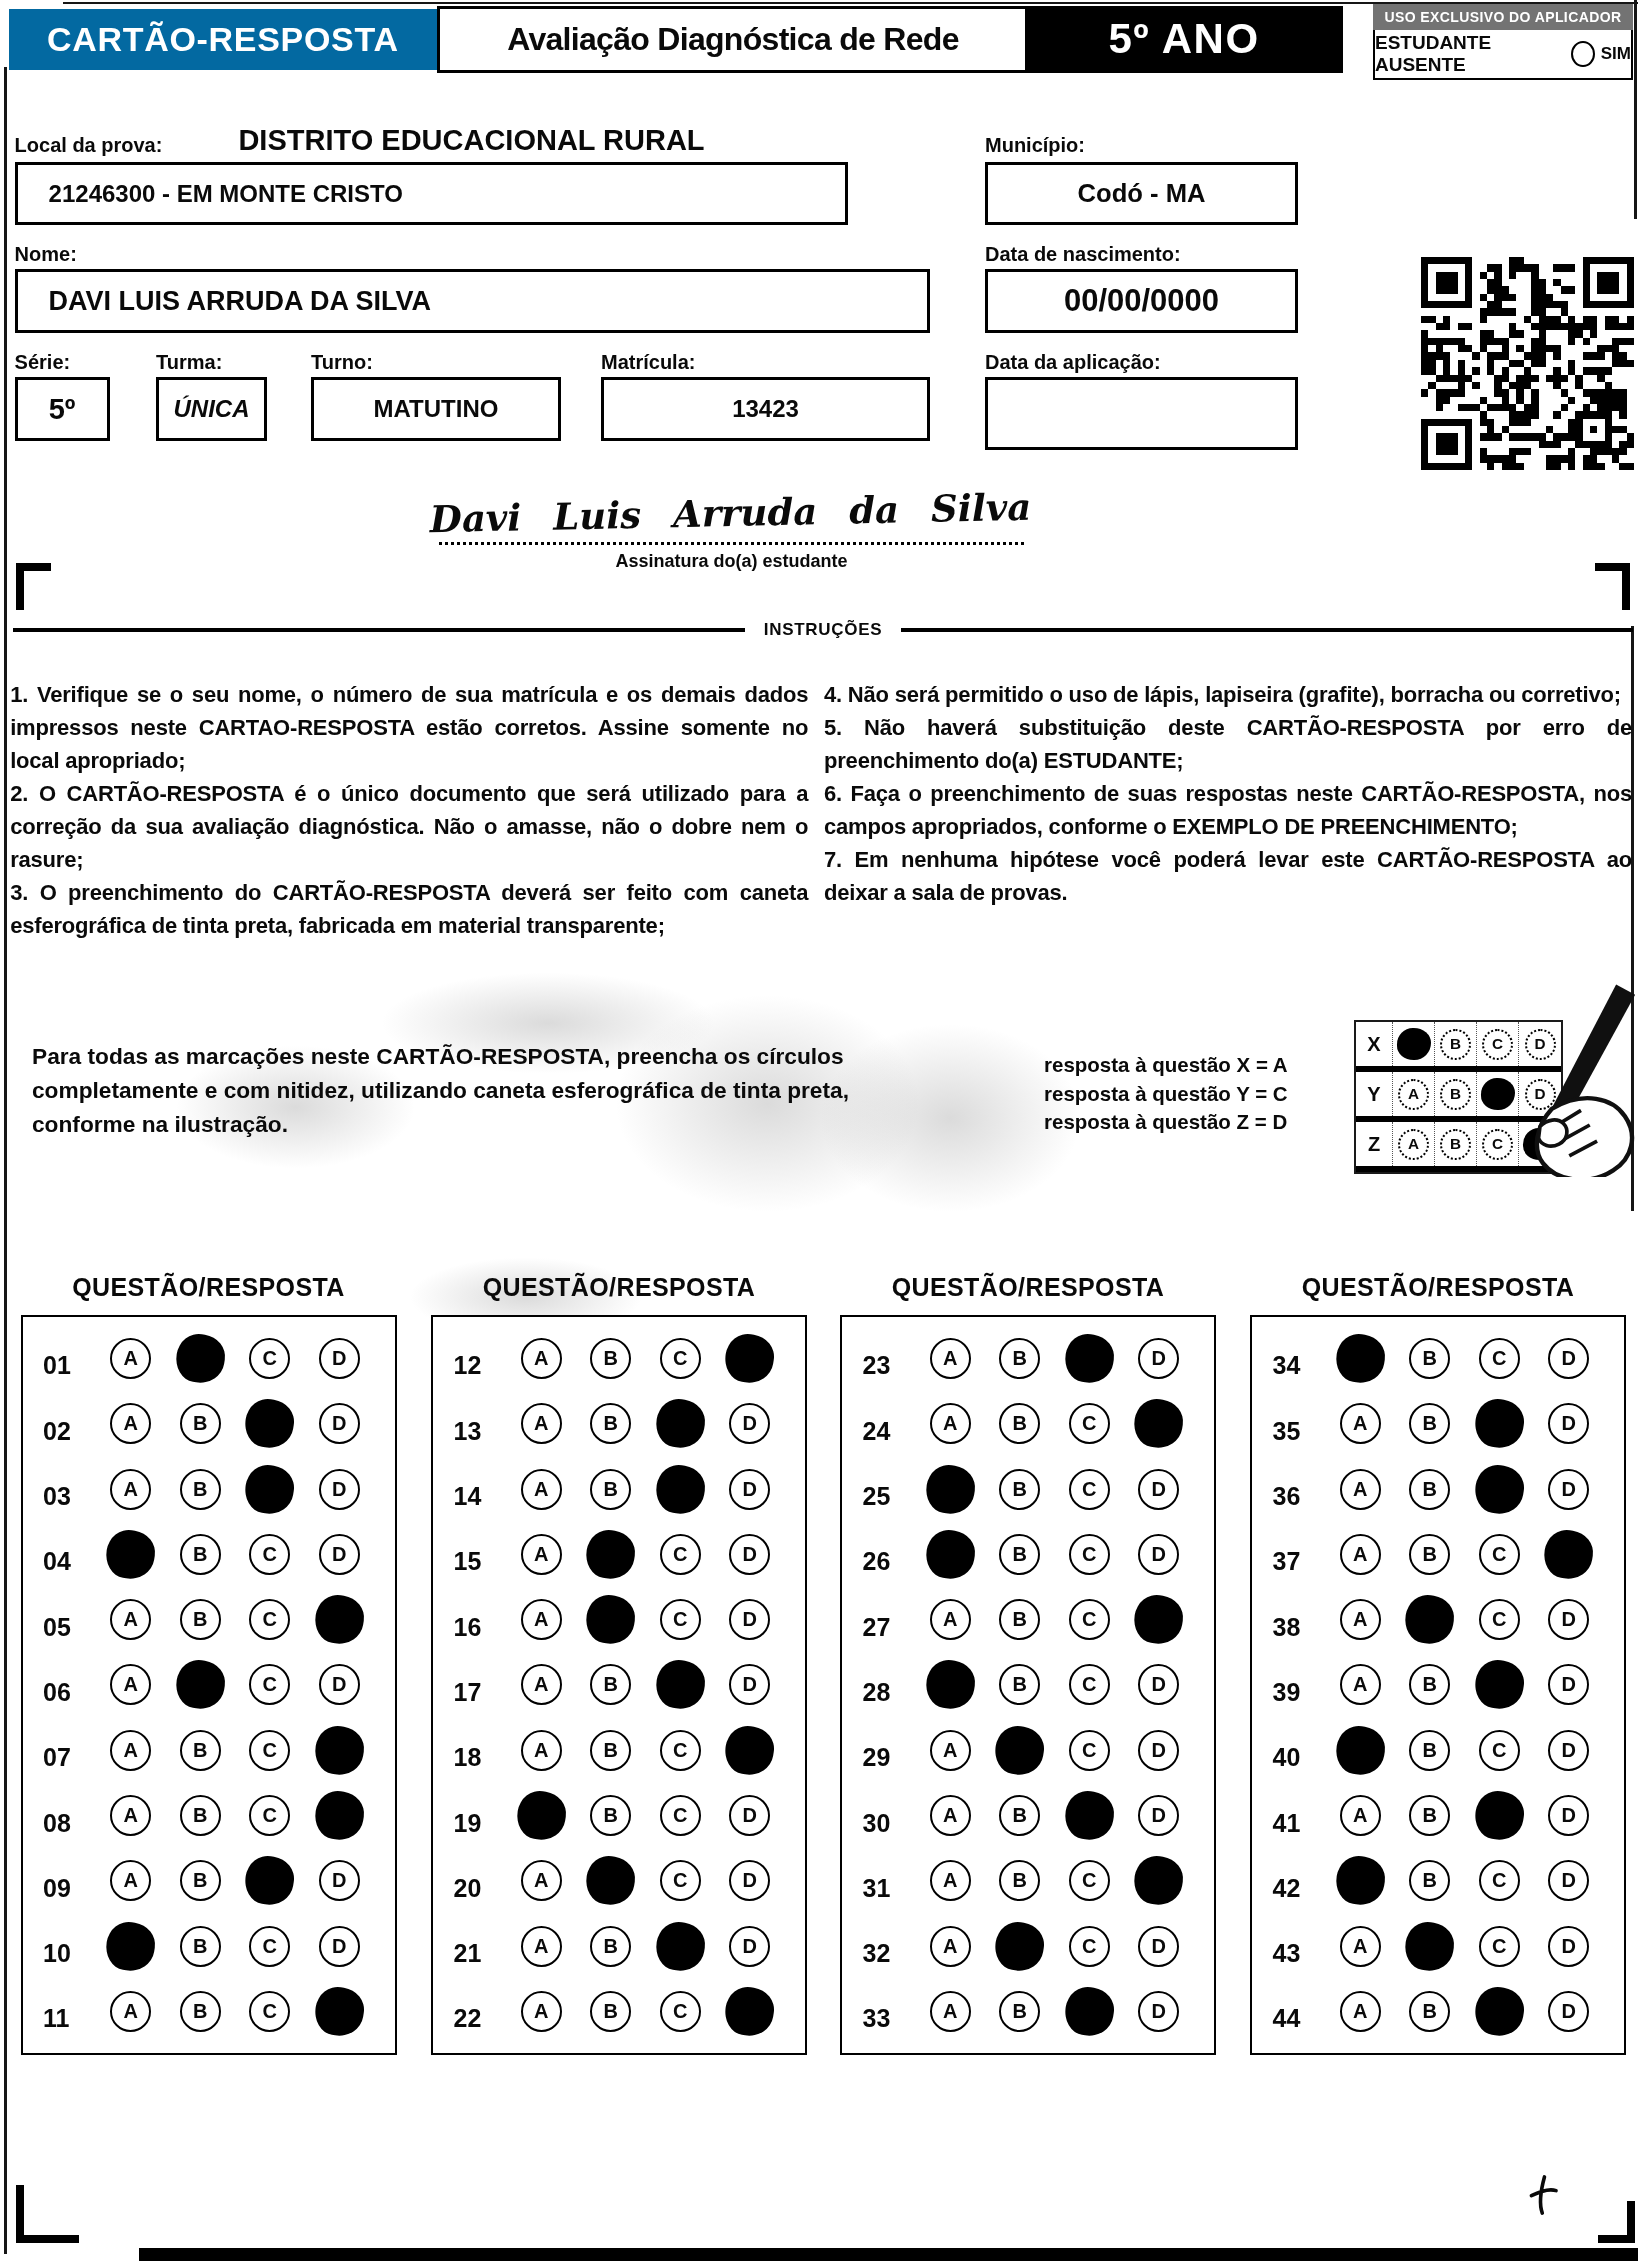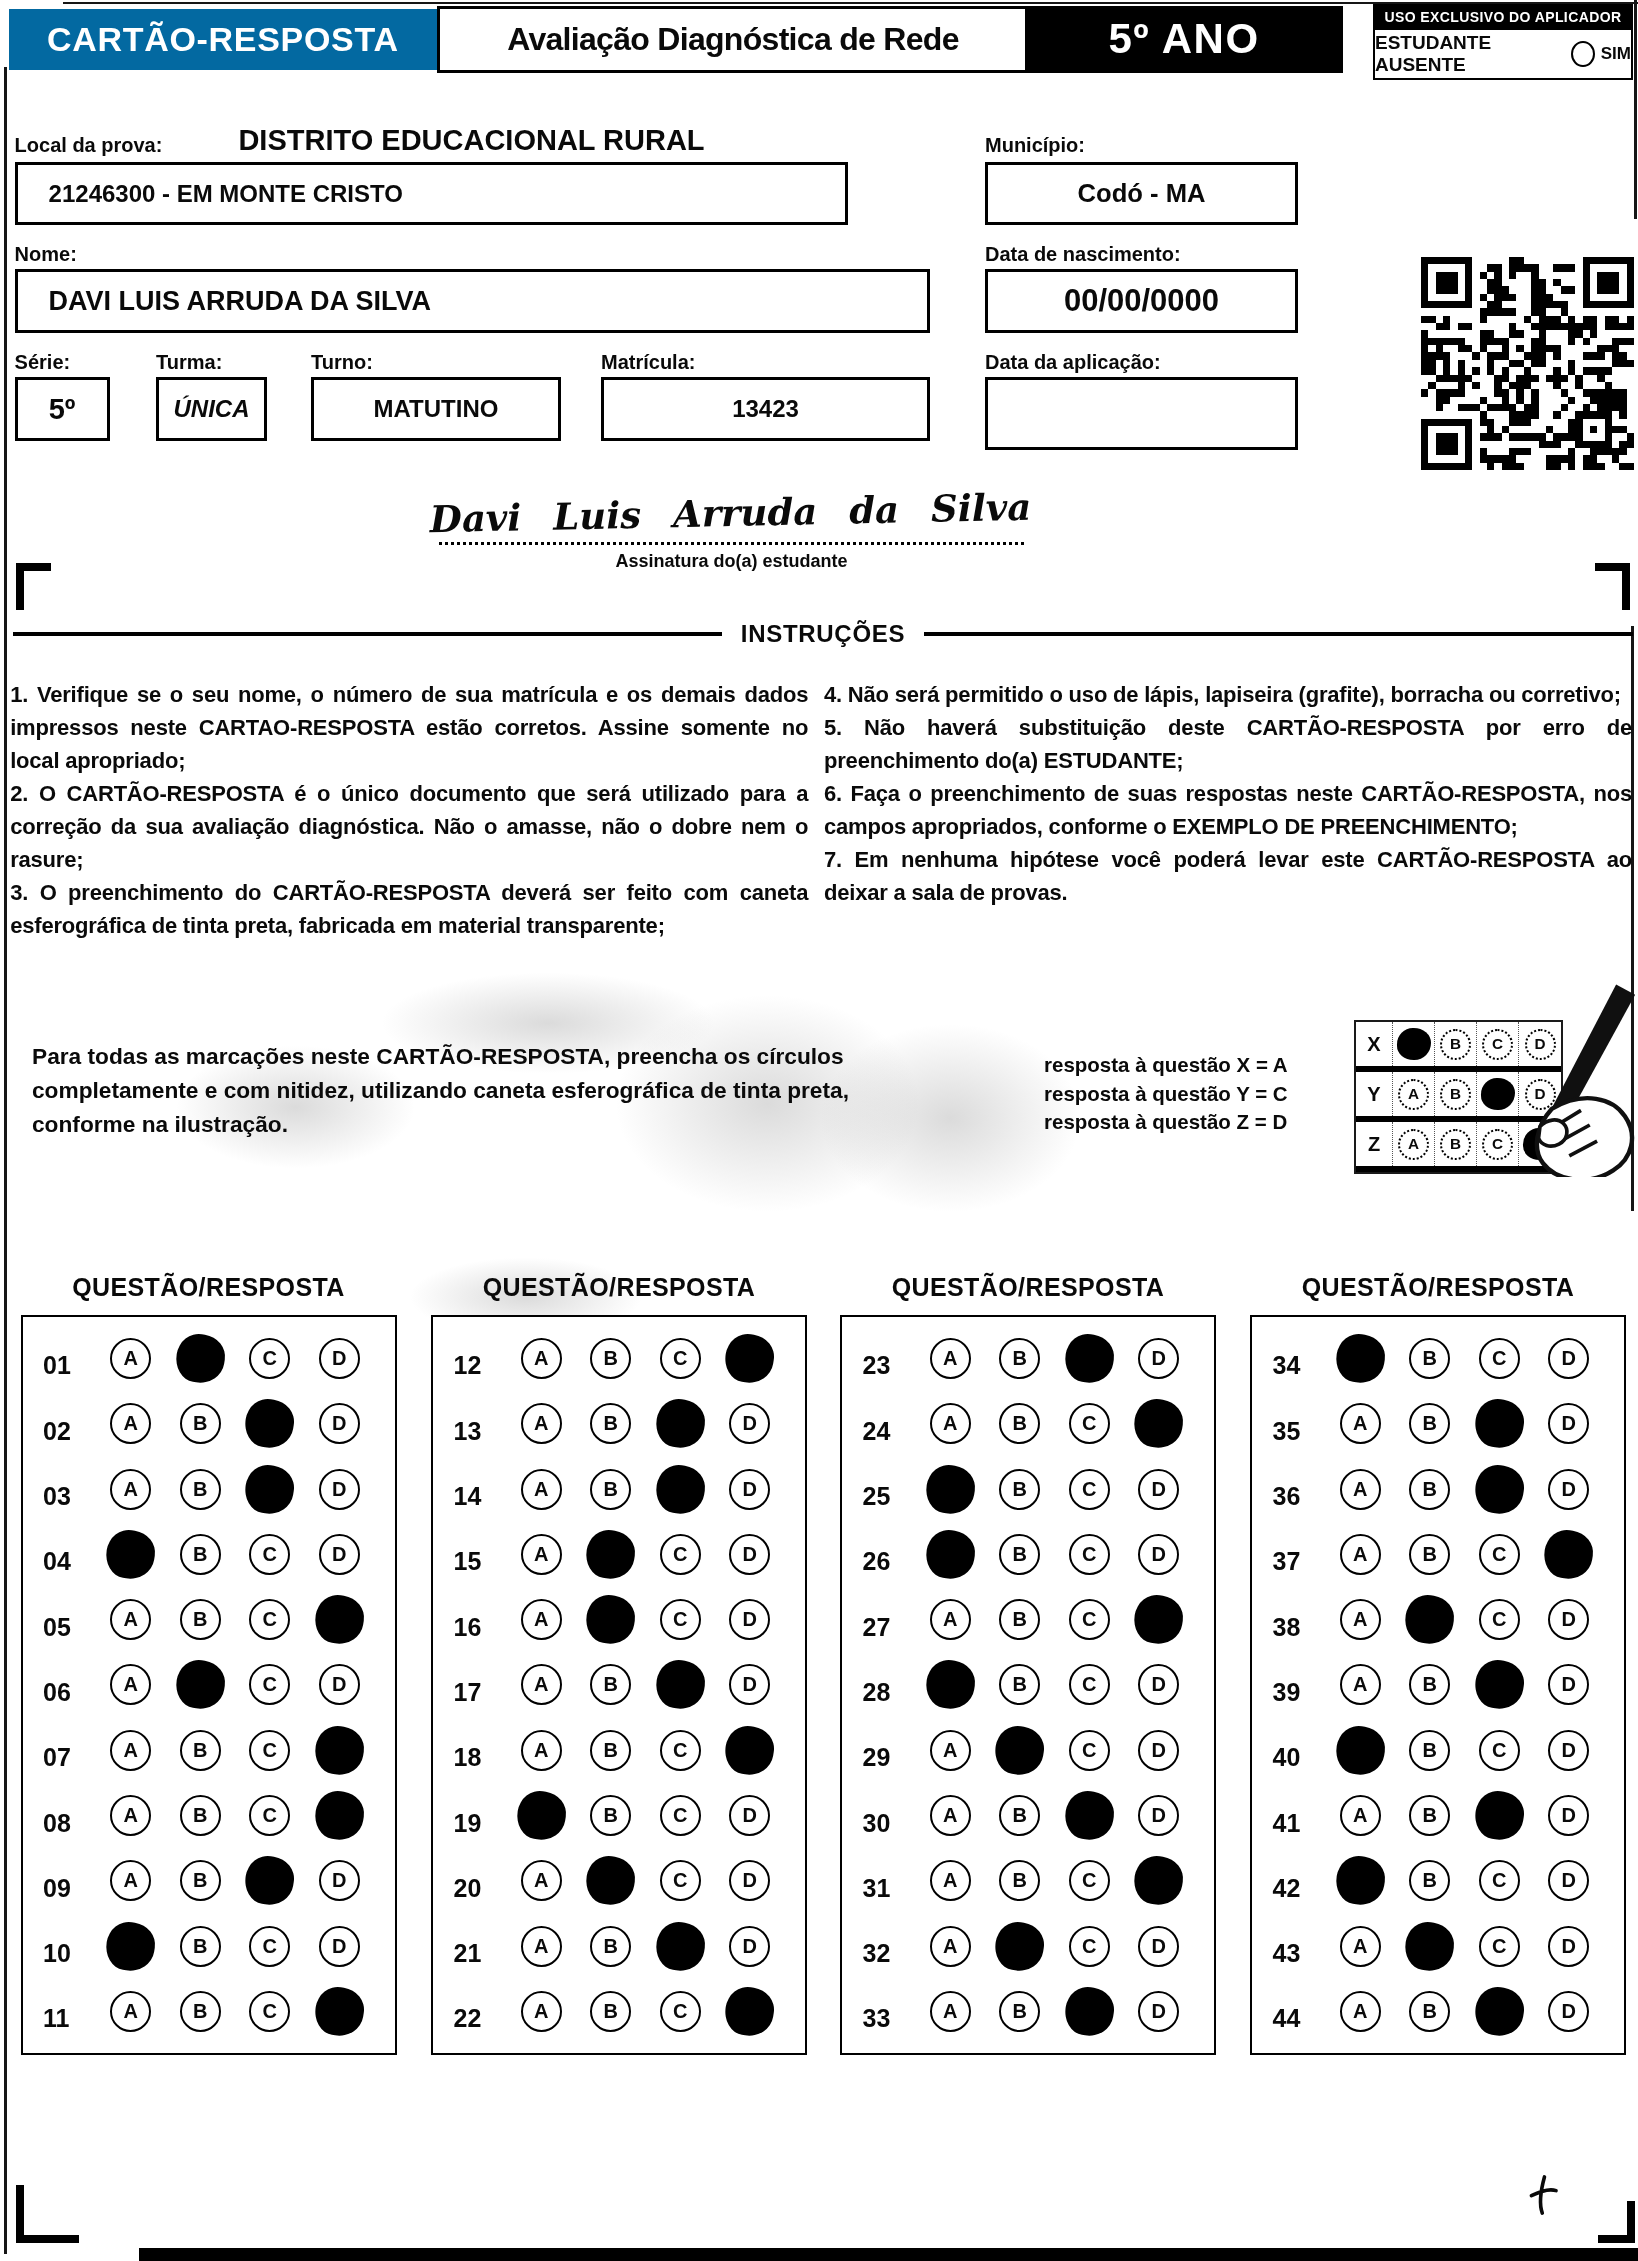--- a/index.html
+++ b/index.html
@@ -24,21 +24,21 @@
 
   
   .hflex { display:flex; align-items:center; justify-content:center; }
   #header-title-box { left:8.8px; top:8.8px; width:428px; height:61px; background:#0369a1; }
   #header-title { color:#fff; font-size:34px; font-weight:bold; letter-spacing:0.7px; }
   #header-subtitle-box { left:437px; top:5.8px; width:592px; height:67px; background:#fff; border:3.7px solid #000; }
   #header-subtitle { font-size:32px; font-weight:bold; letter-spacing:-0.7px; }
   #header-grade-box { left:1025px; top:5.8px; width:318px; height:67px; background:#000; }
   #header-grade { color:#fff; font-size:42px; font-weight:bold; letter-spacing:1.5px; }
   #aplicador-panel { left:1373px; top:4.4px; width:260px; height:76px; }
-  #aplicador-header { height:26px; background:#000000; color:#fff; font-size:14px; font-weight:bold; letter-spacing:0.4px; }
+  #aplicador-header { height:26px; background:#737373; color:#fff; font-size:14px; font-weight:bold; letter-spacing:0.4px; }
   #ausente-row { height:50px; border:2.2px solid #000; border-top:none; display:flex; align-items:center; justify-content:center; gap:5.8px; background:#fff; }
   #ausente-label { font-size:19px; font-weight:bold; }
   #ausente-circle { width:26px; height:26px; border:2.2px solid #000; border-radius:50%; background:#fff; }
   #ausente-option { font-size:17px; font-weight:bold; }
 
   
   .lbl { position:absolute; font-size:20px; font-weight:bold; }
   .fbox { position:absolute; border:3.7px solid #000; background:#fff; display:flex; align-items:center; }
   #local-label { left:14.6px; top:134px; }
   #local-value { left:161px; top:124px; width:621px; text-align:center; font-size:29px; font-weight:bold; }
@@ -72,21 +72,21 @@
   
   #signature-handwriting { left:409px; top:491px; width:643px; text-align:center;
     font-family:"DejaVu Serif", serif; font-style:italic; font-size:37px; font-weight:bold;
     word-spacing:19px; transform:rotate(-1.2deg); white-space:nowrap; }
   #signature-line { left:439px; top:542px; width:585px; border-bottom:3.7px dotted #000; }
   #signature-label { left:439px; top:551px; width:585px; text-align:center; font-size:18px; font-weight:bold; }
 
   
   #instructions-header { left:13px; top:620px; width:1620px; display:flex; align-items:center; gap:19px; }
   .instr-divider { flex:1; height:4.4px; background:#000; }
-  #instructions-title { font-size:24px; font-weight:bold; letter-spacing:0.7px; }
+  #instructions-title { font-size:17px; font-weight:bold; letter-spacing:0.7px; }
   .instr-col { position:absolute; top:678px; font-size:22px; font-weight:700; line-height:1.5;
     text-align:justify; letter-spacing:-0.2px; }
   #instructions-left { left:10.2px; width:798px; }
   #instructions-right { left:824px; width:808px; }
 
   
   .smudge { position:absolute; background:radial-gradient(ellipse at center, rgba(125,125,125,0.28), rgba(125,125,125,0) 70%); }
   #example-text { left:32px; top:1039px; width:877px; font-size:22.7px; font-weight:700; line-height:1.5; }
   #example-legend { left:1044px; top:1051px; width:307px; font-size:20.5px; font-weight:700; line-height:1.4; }
   #example-grid { left:1354px; top:1020px; border:2.2px solid #1a1a1a; background:#fff; display:inline-block; }

